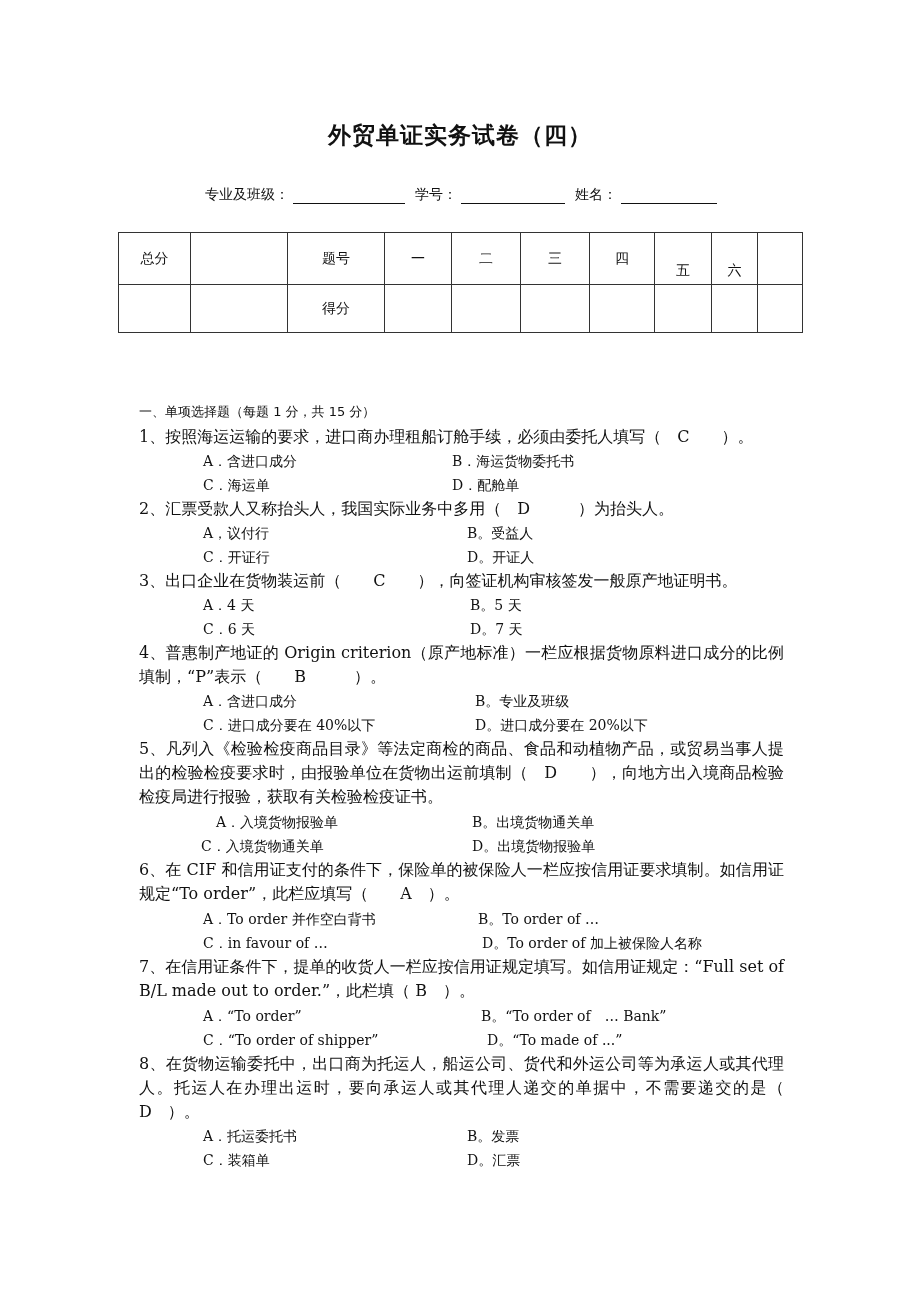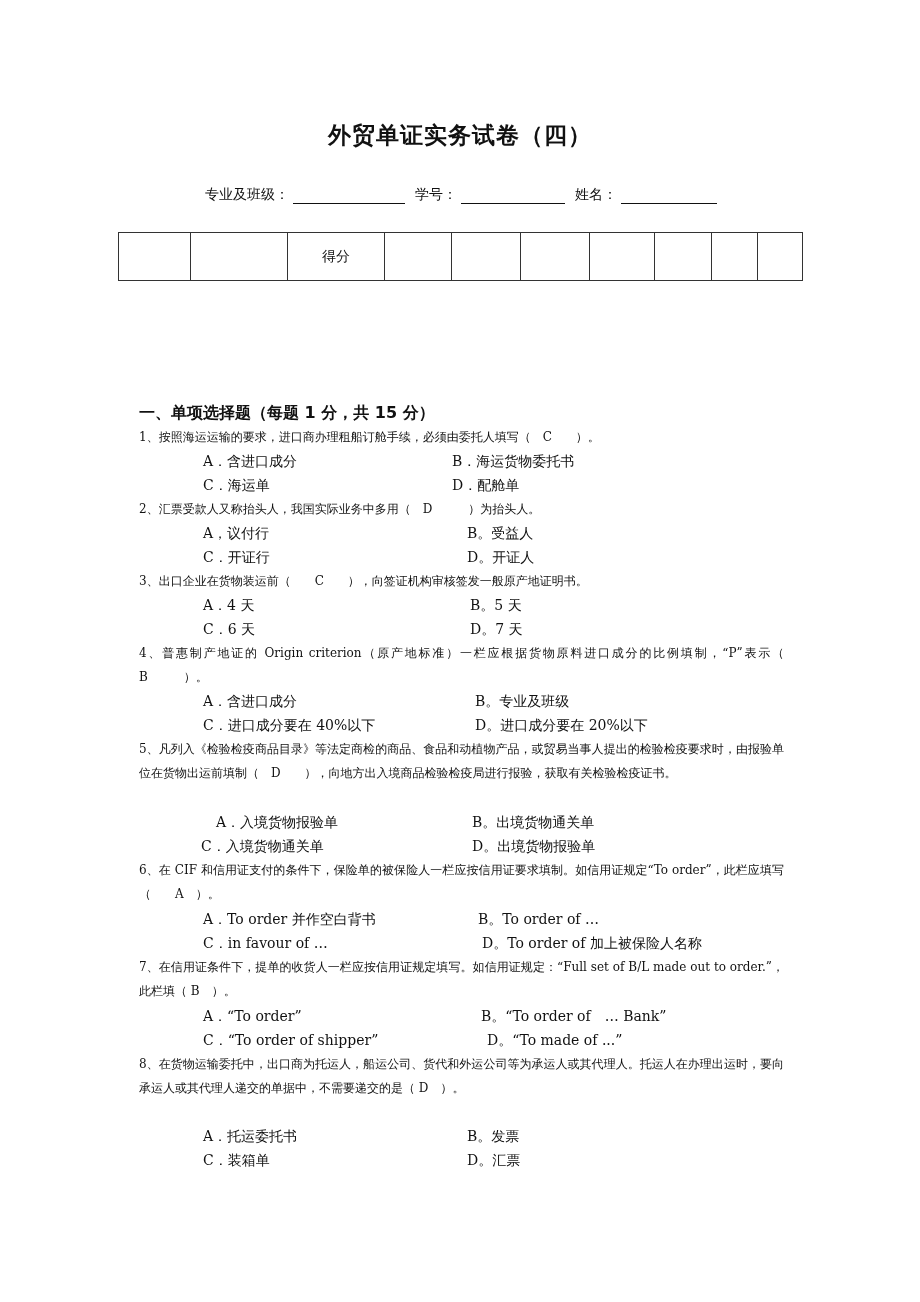--- a/index.html
+++ b/index.html
@@ -22,25 +22,25 @@
     }
     table.score {
       position: absolute; left: 118px; top: 232px; border-collapse: collapse;
       font-size: 14px;
     }
     table.score td {
       border: 1px solid #333; text-align: center; padding: 0; height: 47px;
     }
     table.score td.low { vertical-align: bottom; padding-bottom: 4px; }
     .section-heading {
-      position: absolute; left: 139px; top: 403px; font-size: 16px; font-weight: bold;
+      position: absolute; left: 139px; top: 403px; font-size: 13px; font-weight: normal;
       font-family: "DejaVu Sans", sans-serif;
     }
     .q {
-      position: absolute; left: 139px; width: 645px; font-size: 12px; line-height: 24px;
+      position: absolute; left: 139px; width: 645px; font-size: 16px; line-height: 24px;
       text-align: justify;
     }
     .opts { position: absolute; font-size: 14px; line-height: 24px; }
     .opt { position: absolute; white-space: nowrap; }
   </style>
 </head>
 <body>
 
 <div class="title">外贸单证实务试卷（四）</div>
 
@@ -60,20 +60,32 @@
       <col style="width:97px">
       <col style="width:67px">
       <col style="width:69px">
     <col style="width:69px">
       <col style="width:65px">
       <col style="width:57px">
       <col style="width:46px">
       <col style="width:45px">
   </colgroup>
   <tbody>
+      <tr>
+    <td>总分</td>
+    <td></td>
+    <td>题号</td>
+    <td>一</td>
+    <td>二</td>
+    <td>三</td>
+    <td>四</td>
+    <td class="low">五</td>
+    <td class="low">六</td>
+    <td></td>
+  </tr>
   <tr>
     <td></td>
     <td></td>
     <td>得分</td>
     <td></td>
     <td></td>
     <td></td>
     <td></td>
     <td></td>
     <td></td>

